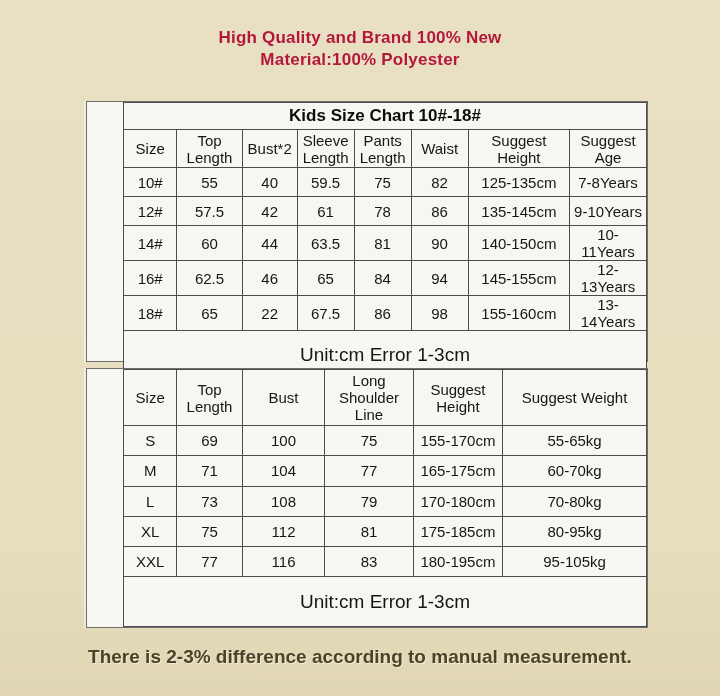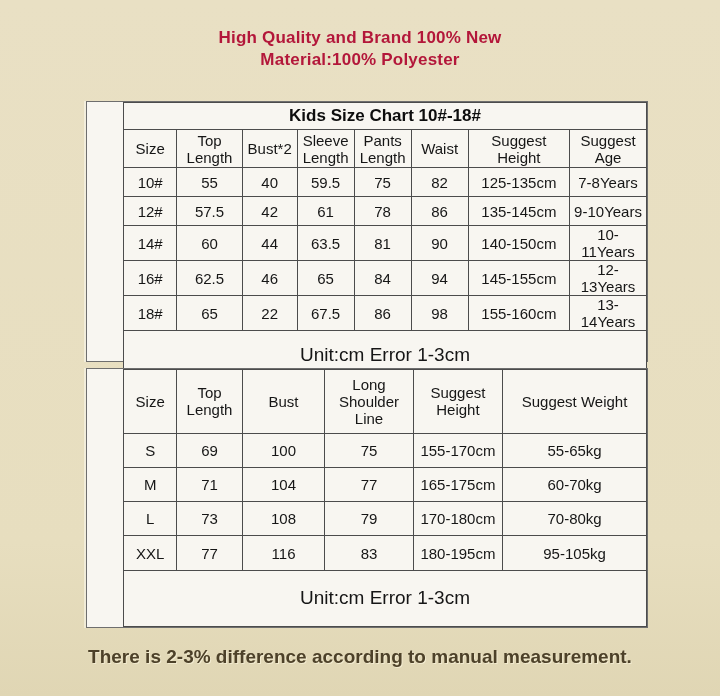--- a/index.html
+++ b/index.html
@@ -211,20 +211,28 @@
       </tr>
       <tr class="data-row">
         <td>L</td>
         <td>73</td>
         <td>108</td>
         <td>79</td>
         <td>170-180cm</td>
         <td>70-80kg</td>
       </tr>
       <tr class="data-row">
+        <td>XL</td>
+        <td>75</td>
+        <td>112</td>
+        <td>81</td>
+        <td>175-185cm</td>
+        <td>80-95kg</td>
+      </tr>
+      <tr class="data-row">
         <td>XXL</td>
         <td>77</td>
         <td>116</td>
         <td>83</td>
         <td>180-195cm</td>
         <td>95-105kg</td>
       </tr>
       <tr class="footer-row">
         <td colspan="6">Unit:cm Error 1-3cm</td>
       </tr>

